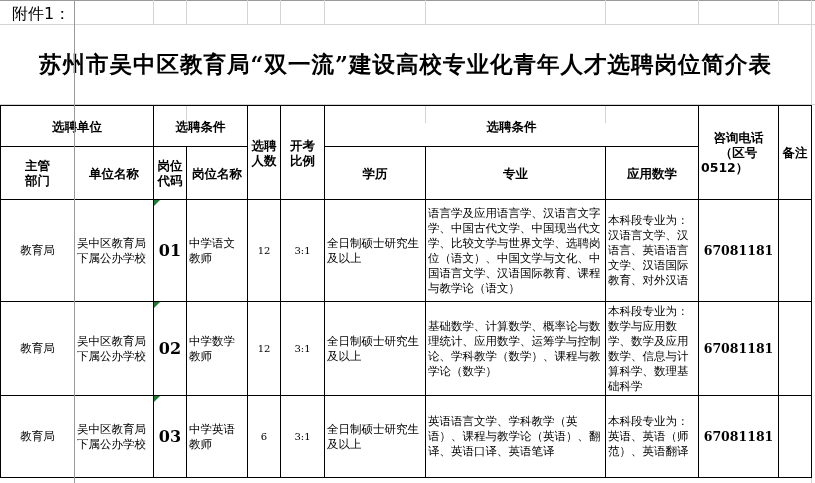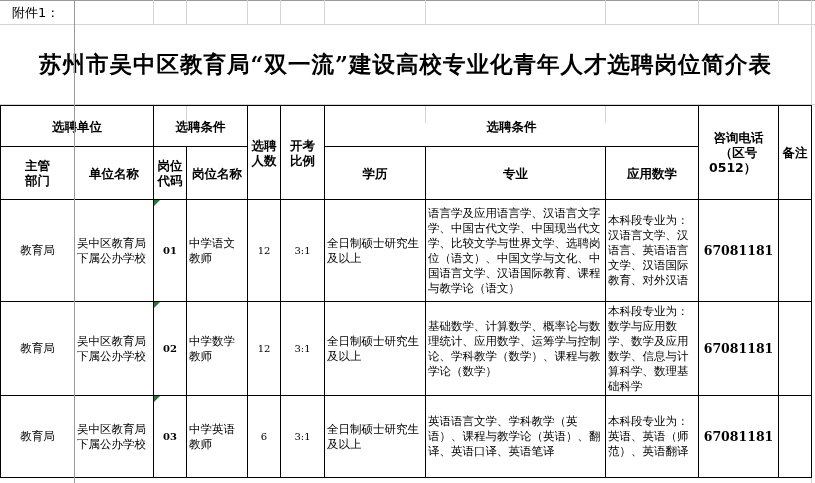--- a/index.html
+++ b/index.html
@@ -33,21 +33,21 @@
     }
     .topline {
       position: absolute; left: 0; top: 0; width: 815px; height: 1px; background: #9a9a9a;
     }
     .freeze-v {
       position: absolute; left: 74px; top: 0; width: 1px; height: 483px; background: #9a9a9a;
     }
     .attach {
       position: absolute;
       left: 12px; top: 4px;
-      font-size: 13px;
+      font-size: 16px;
     }
     .title {
       position: absolute;
       left: 0; top: 24px; width: 811px; height: 80px;
       display: flex; align-items: center; justify-content: center;
       font-family: "DejaVu Serif", "Liberation Serif", serif;
       font-weight: bold;
       font-size: 22.5px;
       letter-spacing: 1px;
     }
@@ -76,21 +76,21 @@
       text-align: left;
       padding-left: 2px;
     }
     table.grid td.num {
       font-family: "DejaVu Serif", "Liberation Serif", serif;
       font-size: 10px;
     }
     table.grid td.code {
       font-family: "DejaVu Serif", "Liberation Serif", serif;
       font-weight: bold;
-      font-size: 10px;
+      font-size: 16px;
     }
     table.grid td.phone {
       font-family: "DejaVu Serif", "Liberation Serif", serif;
       font-weight: bold;
       font-size: 12.5px;
     }
     table.grid td.noleft { border-left-color: #bdbdbd; margin-top: 42px; }
     .tri {
       position: absolute;
       left: 0; top: 0;
@@ -155,21 +155,21 @@
         <span>人数</span>
       </td>
       <td class="hd" rowspan="2">
         <span>开考</span><br>
         <span>比例</span>
       </td>
       <td class="hd" colspan="3">选聘条件</td>
       <td class="hd" rowspan="2">
         <span>咨询电话</span><br>
         <span>（区号</span><br>
-        <span style="display:inline-block;text-align:left;width:100%;margin-left:8px;">0512）</span>
+        <span style="display:inline-block;text-align:left;width:100%;">0512）</span>
       </td>
       <td class="hd" rowspan="2">备注</td>
     </tr>
     <tr style="height:53px">
       <td class="hd">
         <span>主管</span><br>
         <span>部门</span>
       </td>
       <td class="hd noleft">单位名称</td>
       <td class="hd">

